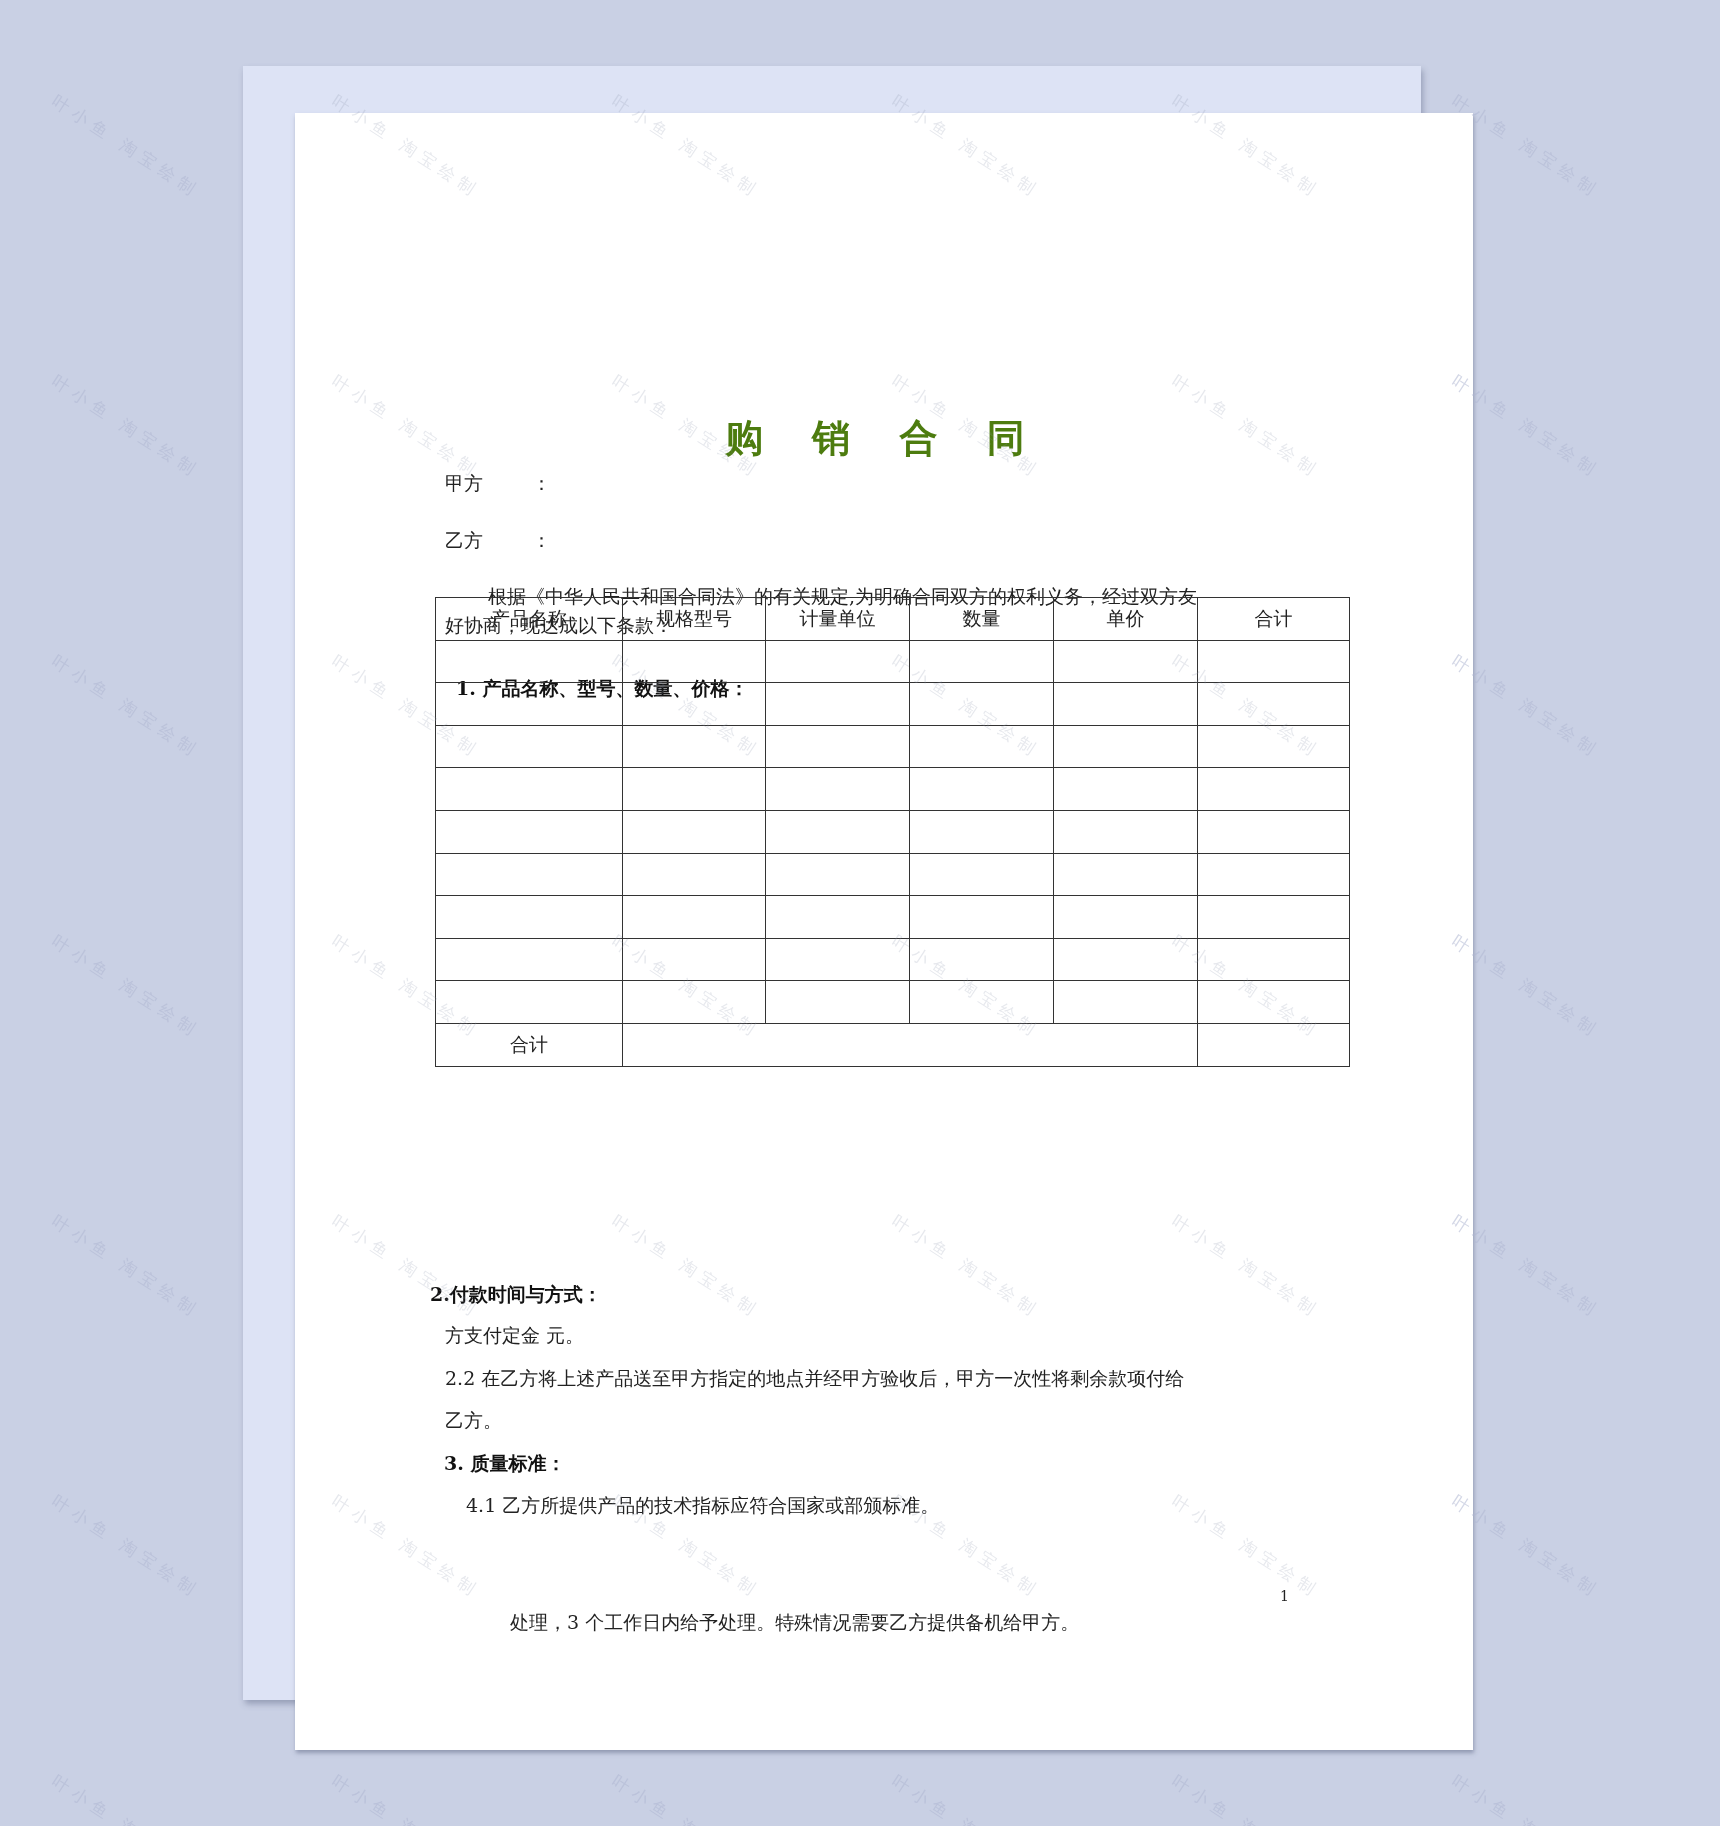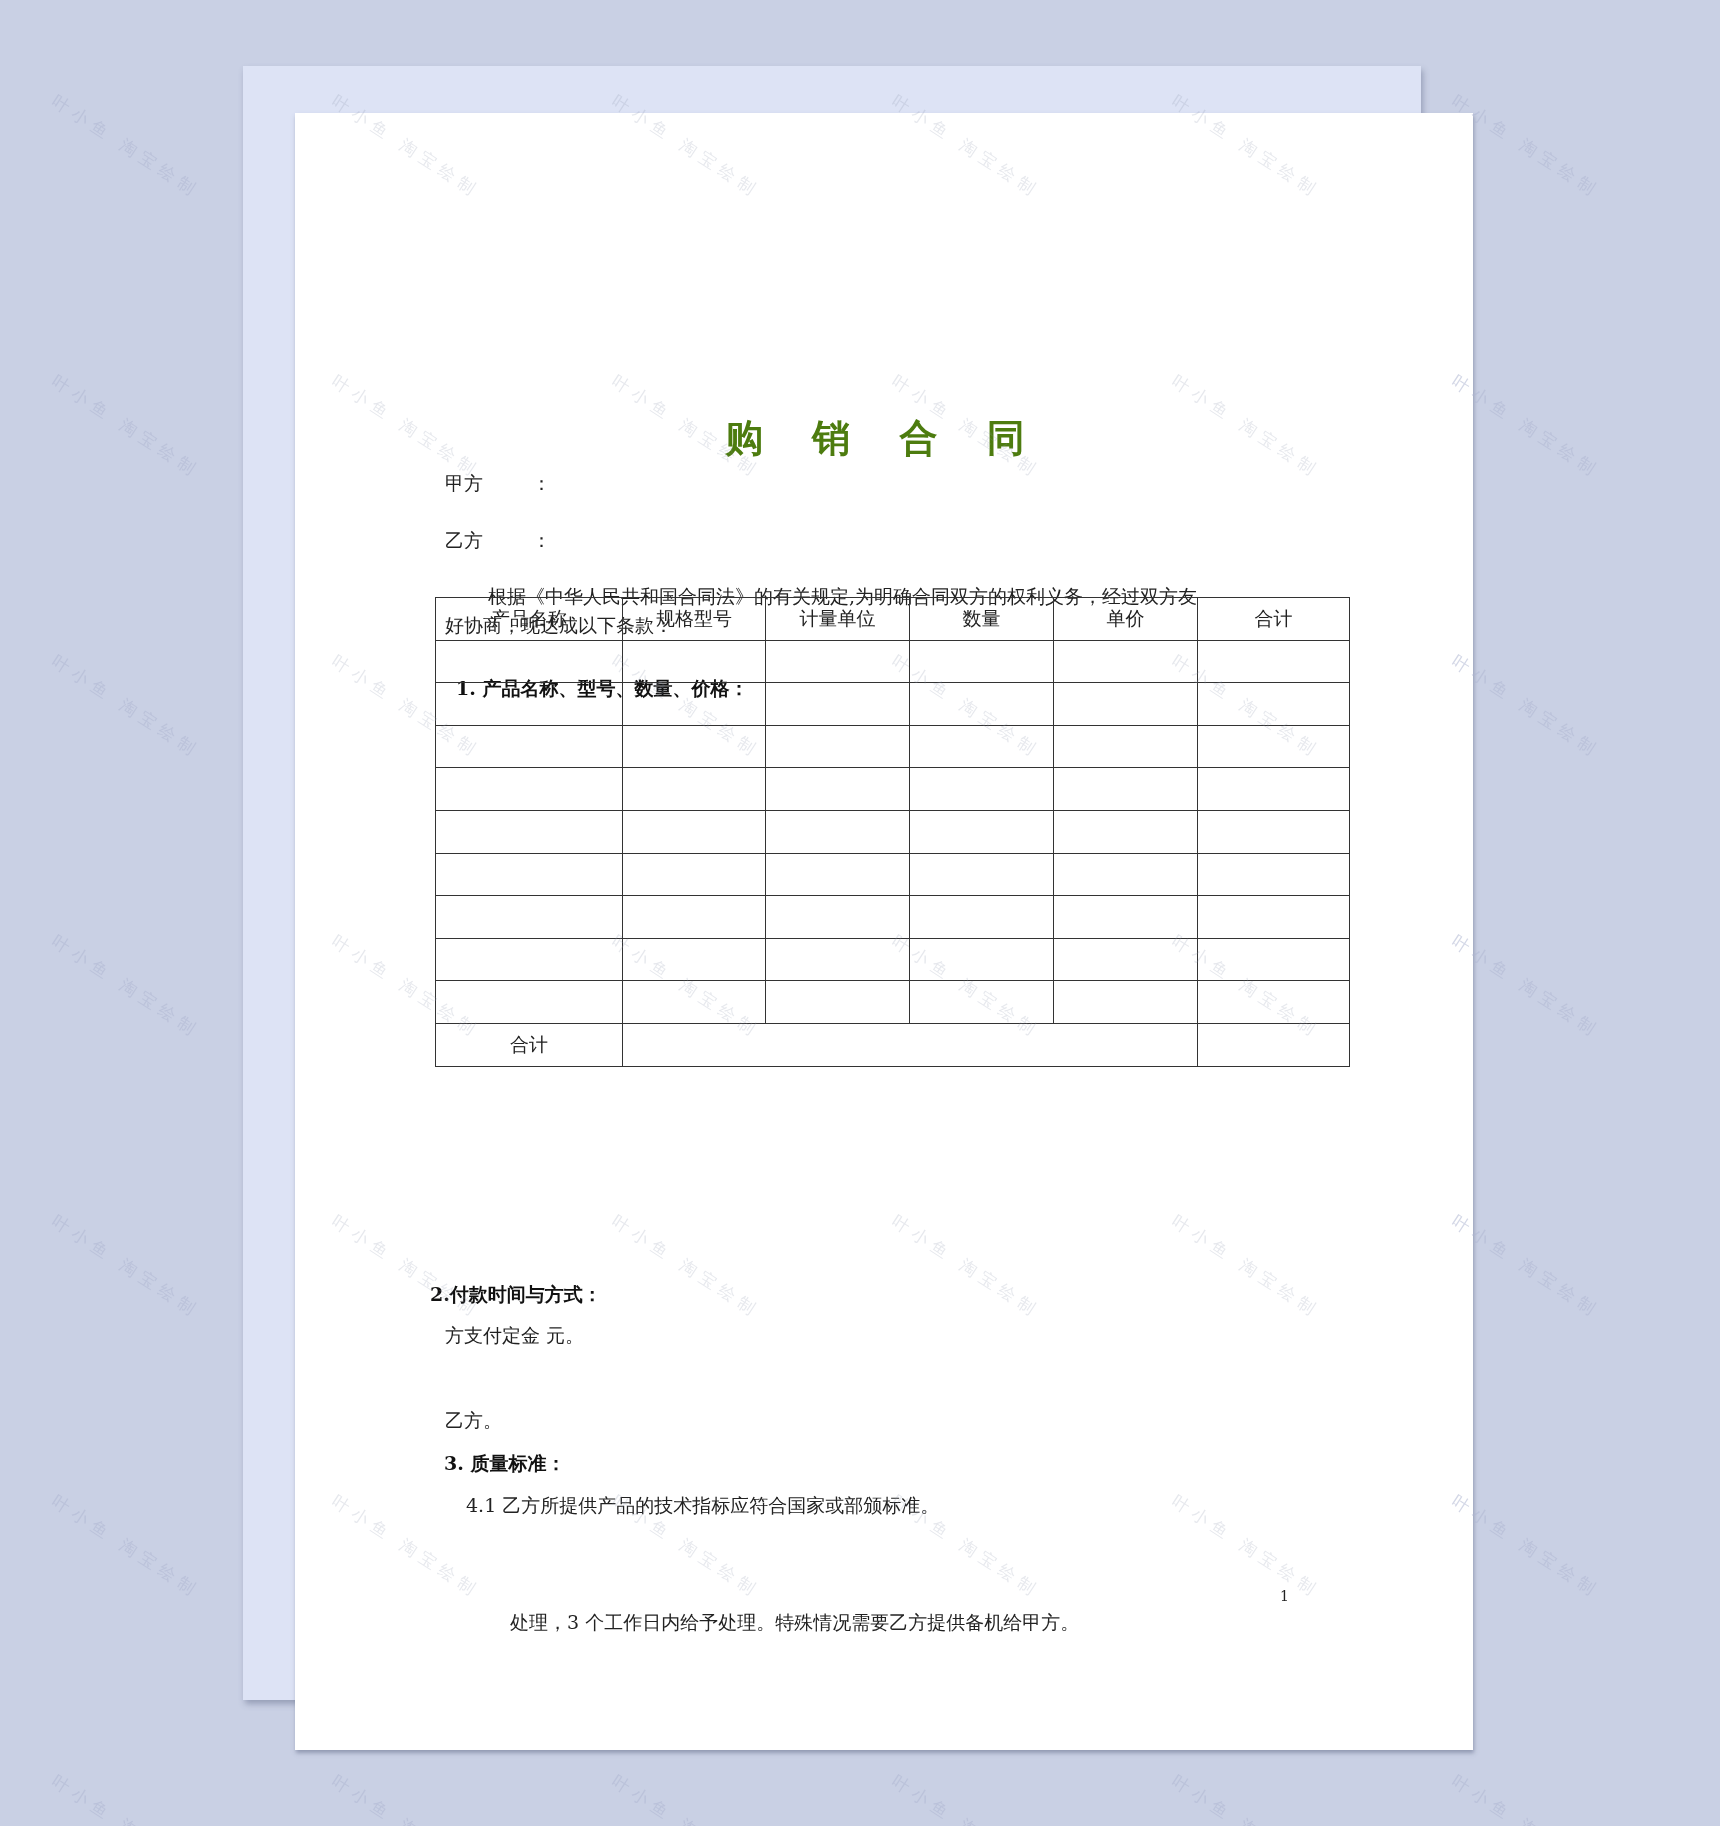--- a/index.html
+++ b/index.html
@@ -163,20 +163,21 @@
       <td colspan="4"></td>
       <td></td>
     </tr>
   </tbody>
     </table>
 
   <div class="line bold" style="left:135px; top:1124px;margin-top:44px;">2.付款时间与方式：</div>
 
   <div class="line" style="left:150px; top:1209px;">方支付定金  元。</div>
 
+  <div class="line" style="left:150px; top:1252px;">2.2 在乙方将上述产品送至甲方指定的地点并经甲方验收后，甲方一次性将剩余款项付给</div>
   <div class="line" style="left:150px; top:1294px;">乙方。</div>
 
   <div class="line bold" style="left:149px; top:1337px;">3. 质量标准：</div>
 
   <div class="line" style="left:171px; top:1379px;">4.1 乙方所提供产品的技术指标应符合国家或部颁标准。</div>
   <div class="line" style="left:215px; top:1496px;">处理，3 个工作日内给予处理。特殊情况需要乙方提供备机给甲方。</div>
 
   <div class="page-num">1</div>
 </div>
 

